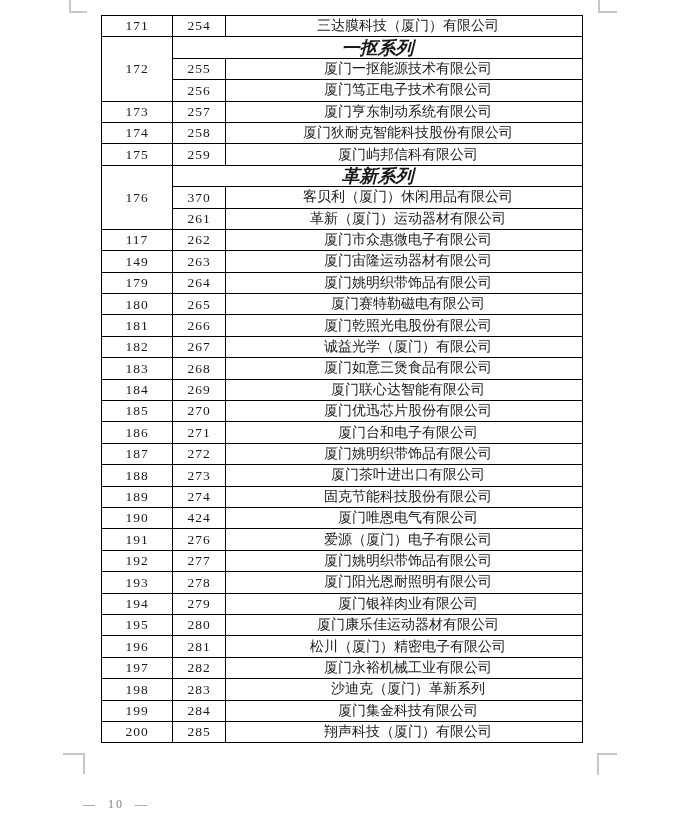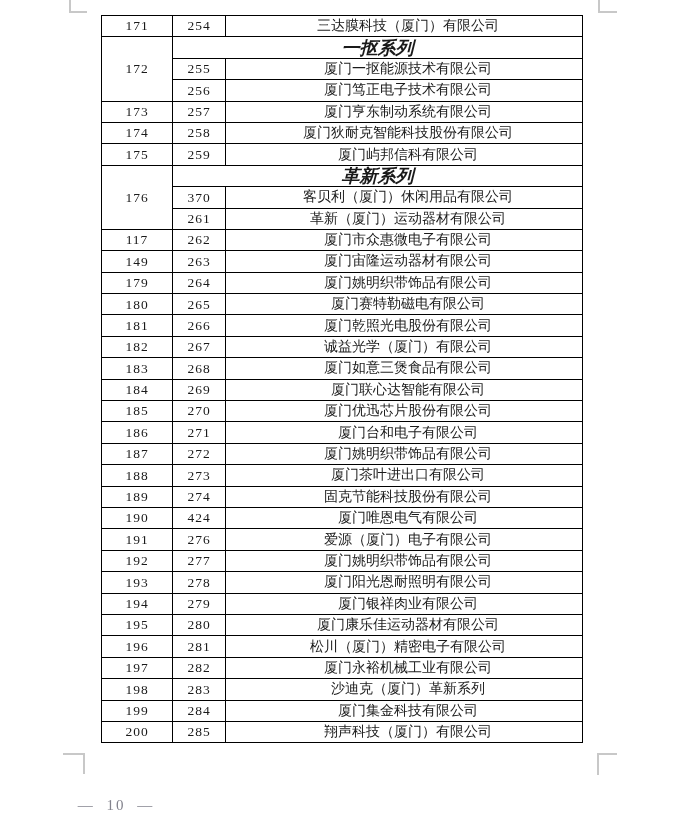--- a/index.html
+++ b/index.html
@@ -51,21 +51,21 @@
   .company-table td.section{
     text-align:center;
     font-weight:bold;
     font-size:18px;
     font-style:italic;
   }
 
   .footer{
     position:absolute;left:60px;top:797px;width:112px;
     text-align:center;
-    font-size:15px;
+    font-size:12px;
     color:var(--footer-color);
     letter-spacing:2px;
     word-spacing:6px;
   }
 </style>
 </head>
 <body>
 
 <div class="page">
   <div class="crop crop-tl"></div>

